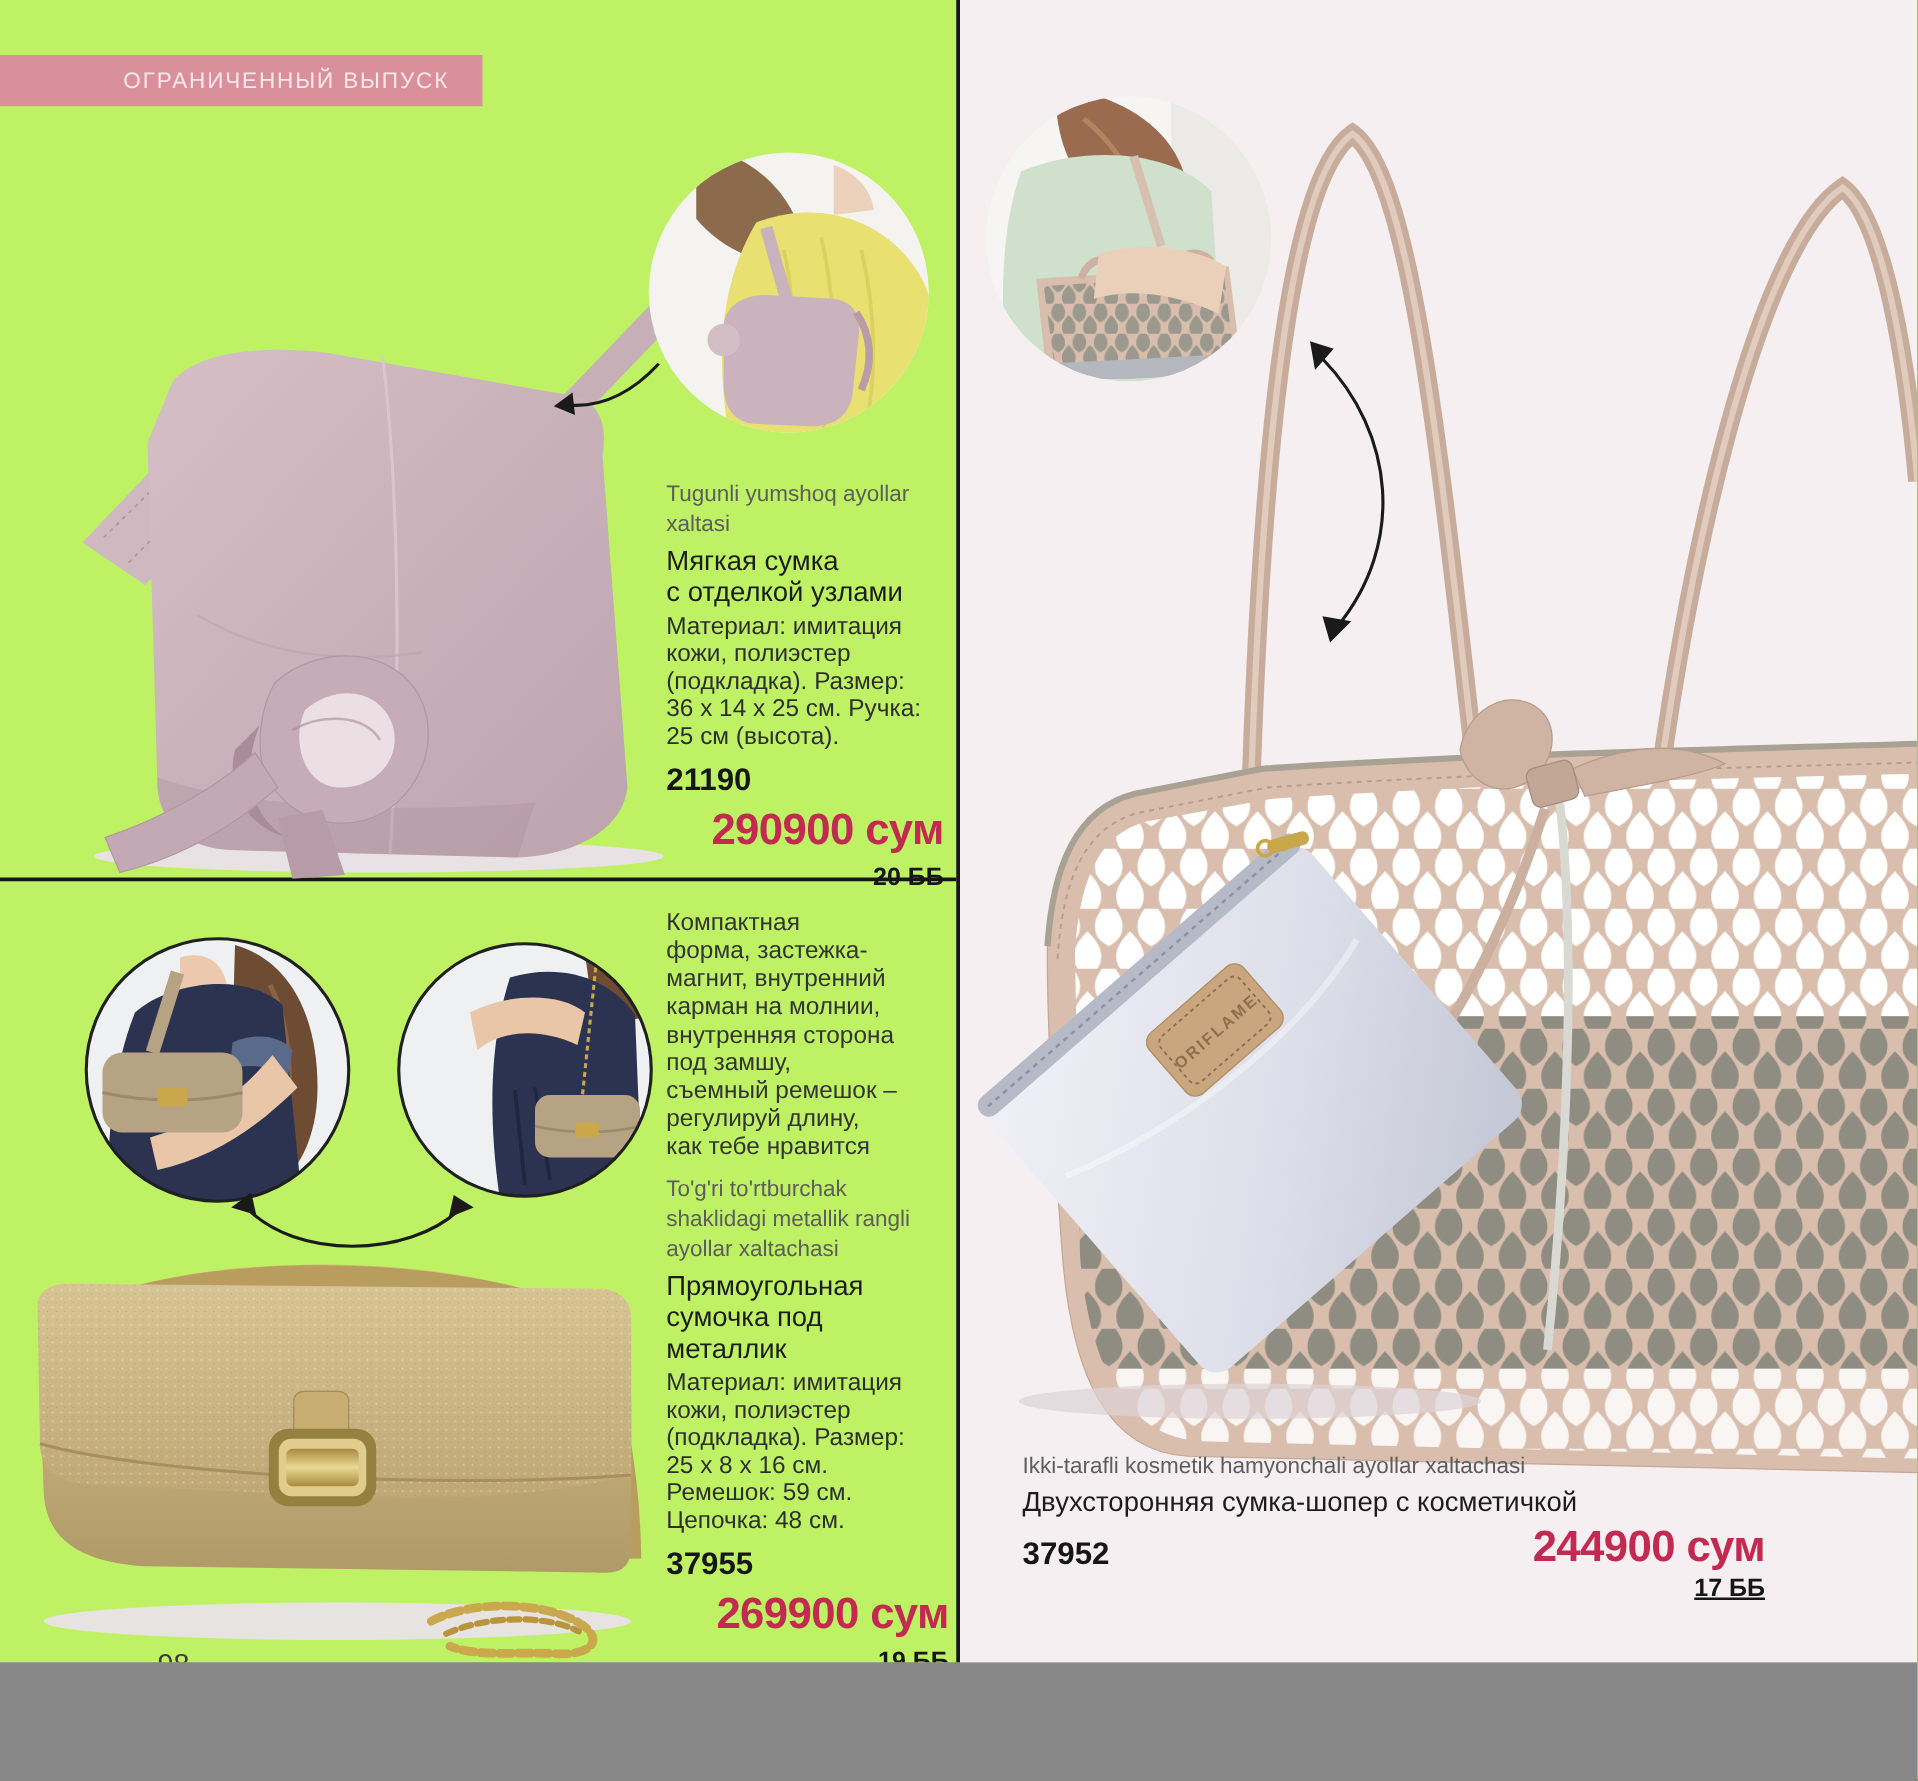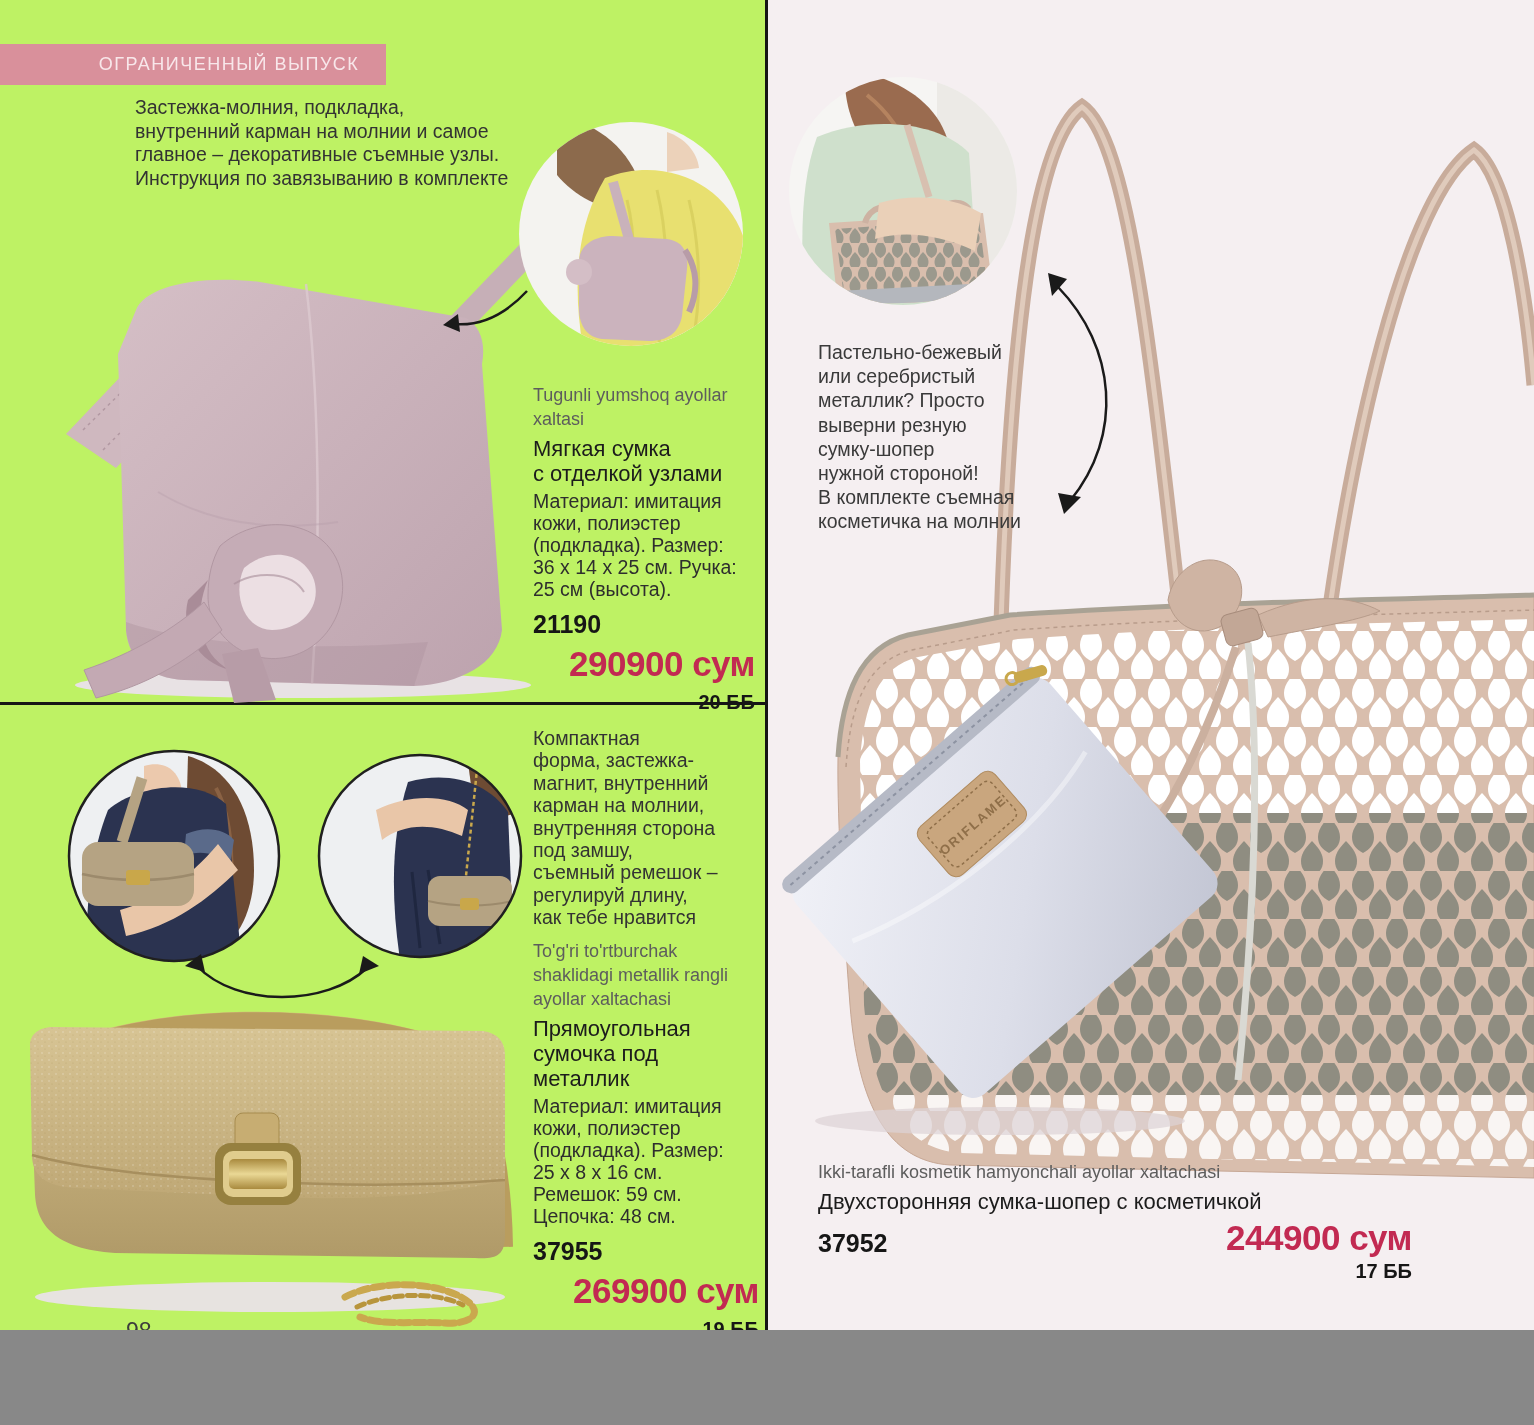--- a/index.html
+++ b/index.html
@@ -28,39 +28,35 @@
   .code{font-weight:bold;font-size:25px;color:#161616;margin-top:10px;}
   .price{font-weight:bold;font-size:35px;color:#c22a52;text-align:right;
          margin-top:5px;letter-spacing:-0.5px;}
   .points{font-weight:bold;font-size:20px;color:#161616;text-align:right;margin-top:7px;}
   .info-2 .desc-2{margin-bottom:10px;}
   .info-2 .uz{margin-top:10px;}
   
   .row-cp{display:flex;justify-content:space-between;align-items:flex-end;margin-top:4px;}
   .info-3 .code{margin-top:0;}
   .info-3 .price{margin-top:0;}
-  .info-3 .points{margin-top:2px;}
+  .info-3 .points{margin-top:2px;text-decoration:underline;}
   .page-num{left:126px;top:1318px;font-size:23px;color:#3c3c3c;}
   svg{display:block;}
 </style>
 </head>
 <body>
 
 <div class="page">
 
   <div class="abs right-panel"></div>
   <div class="abs v-divider"></div>
   <div class="abs h-divider"></div>
 
   <div class="abs badge">ОГРАНИЧЕННЫЙ ВЫПУСК</div>
 
-  <div class="abs desc-1 pre">Застежка-молния, подкладка,
-внутренний карман на молнии и самое
-главное – декоративные съемные узлы.
-Инструкция по завязыванию в комплекте</div>
 
   <svg class="abs" style="left:8px;top:192px;" width="535" height="512" viewBox="0 0 535 512">
     <defs>
       <linearGradient id="mauveG" x1="0" y1="0" x2="1" y2="1">
         <stop offset="0" stop-color="#d5bfc6"></stop>
           <stop offset="1" stop-color="#bda3ae"></stop>
       </linearGradient>
     </defs>
     <ellipse cx="295" cy="493" rx="228" ry="13" fill="#e8e2e4"></ellipse>
     <path d="M436,148 L528,52" stroke="#c6afb7" stroke-width="23" fill="none"></path>
@@ -348,28 +344,20 @@
       <g>
         <path d="M42,148 L196,138 L206,216 C150,230 76,232 50,222 Z" fill="#d9bead"></path>
         <path d="M48,154 L192,144 L200,208 C150,220 82,222 56,214 Z" fill="url(#holesMini)"></path>
         <path d="M50,216 L202,208 L206,216 C150,230 76,232 50,222 Z" fill="#b4b7bd"></path>
         <path d="M78,148 C82,132 102,126 112,140 M150,144 C152,128 172,122 182,134" stroke="#cdb2a2" stroke-width="6" fill="none"></path>
       </g>
       <path d="M92,128 C128,118 166,122 194,138 L188,176 C150,158 114,156 88,164 Z" fill="#ead0b8"></path>
     </g>
   </svg>
 
-  <div class="abs desc-3 pre">Пастельно-бежевый
-или серебристый
-металлик? Просто
-выверни резную
-сумку-шопер
-нужной стороной!
-В комплекте съемная
-косметичка на молнии</div>
 
   <div class="abs info-3">
     <div class="uz">Ikki-tarafli kosmetik hamyonchali ayollar xaltachasi</div>
     <div class="ru">Двухсторонняя сумка-шопер с косметичкой</div>
     <div class="row-cp">
       <div class="code">37952</div>
       <div class="price">244900 сум</div>
     </div>
     <div class="points">17 ББ</div>
   </div>

